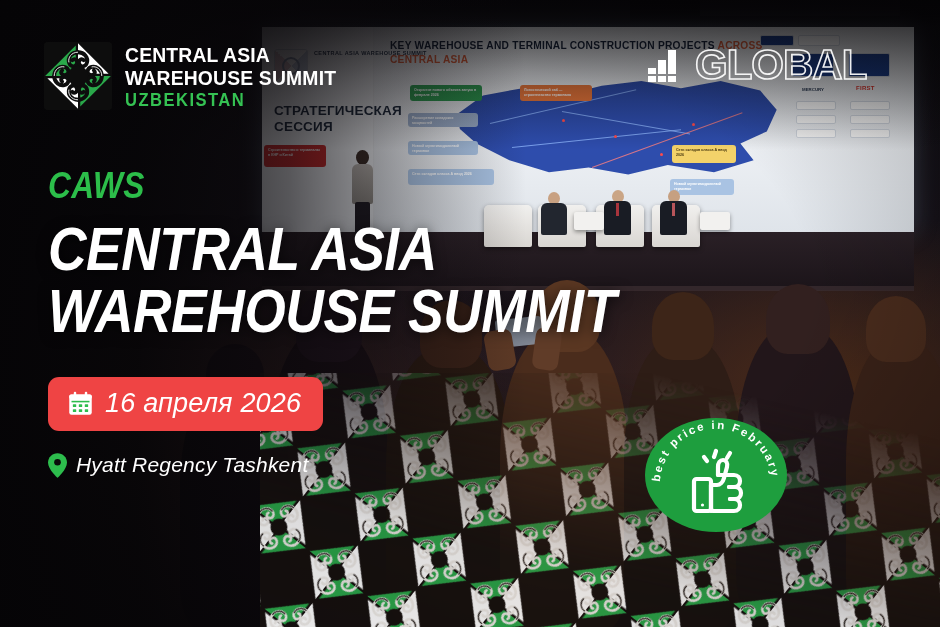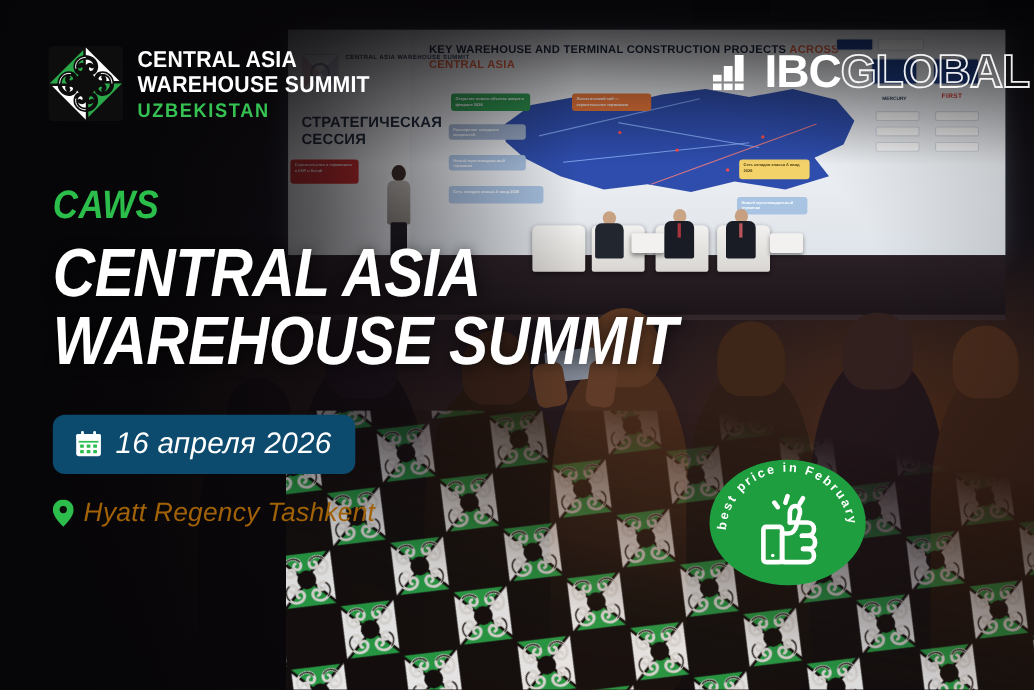--- a/index.html
+++ b/index.html
@@ -184,31 +184,31 @@
     font-weight:800; color:#fff; font-size:62px; line-height:.94;
     letter-spacing:-.5px;
     transform:scaleX(.86); transform-origin:left center;
     text-shadow:0 2px 14px rgba(0,0,0,.65);
   }
   .headline div + div { margin-top:4px; }
 
   .datebadge {
     margin-top:36px;
     display:inline-flex; align-items:center; gap:11px;
-    background:#0c4a6e; border-radius:11px;
+    background:#ef4444; border-radius:11px;
     padding:13px 22px 14px 19px;
   }
   .datebadge .dtxt {
     color:#fff; font-size:27px; font-weight:500; letter-spacing:.2px; line-height:1;
   }
 
   .venue {
     margin-top:22px; display:flex; align-items:center; gap:9px;
   }
-  .venue .vtxt { color:#a16207; font-size:24px; letter-spacing:.2px; }
+  .venue .vtxt { color:#ffffff; font-size:21px; letter-spacing:.2px; }
 
   
   .pricebadge {
     position:absolute; left:644px; top:417px; width:144px; height:116px;
     z-index:9;
   }
 </style>
 </head>
 <body>
 
@@ -372,21 +372,20 @@
   <div class="ibc">
     <svg class="ibc-mark" width="40" height="34" viewBox="0 0 40 34">
       <rect x="0" y="20" width="8" height="6" fill="#ffffff"></rect>
       <rect x="0" y="28" width="8" height="6" fill="#ffffff"></rect>
       <rect x="10" y="12" width="8" height="14" fill="#ffffff"></rect>
       <rect x="10" y="28" width="8" height="6" fill="#ffffff"></rect>
       <rect x="20" y="2" width="8" height="24" fill="#ffffff"></rect>
       <rect x="20" y="28" width="8" height="6" fill="#ffffff"></rect>
     </svg>
     <div class="ibc-text">
-      <span class="ibc-solid">IBC</span>
         <span class="ibc-outline">GLOBAL</span>
     </div>
   </div>
 
   <div class="logo">
     <div class="logo-mark">
       <svg width="68" height="68" viewBox="0 0 60 60">
         <rect x="0" y="0" width="60" height="60" fill="#0d0d0d"></rect>
         <polygon points="30,1 57,28 30,28" fill="#ffffff"></polygon>
         <polygon points="59,30 32,57 32,30" fill="#2aa84a"></polygon>

